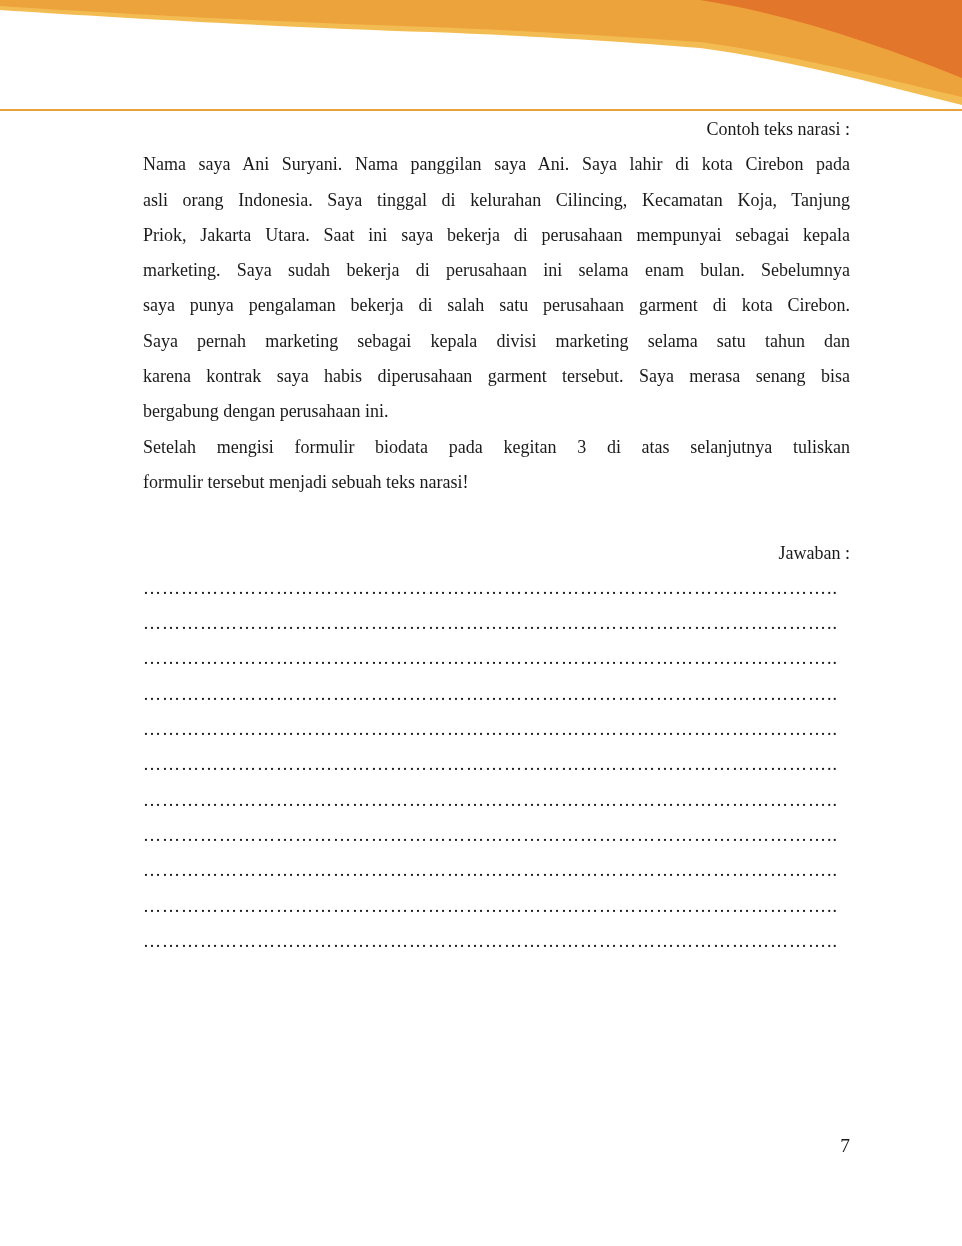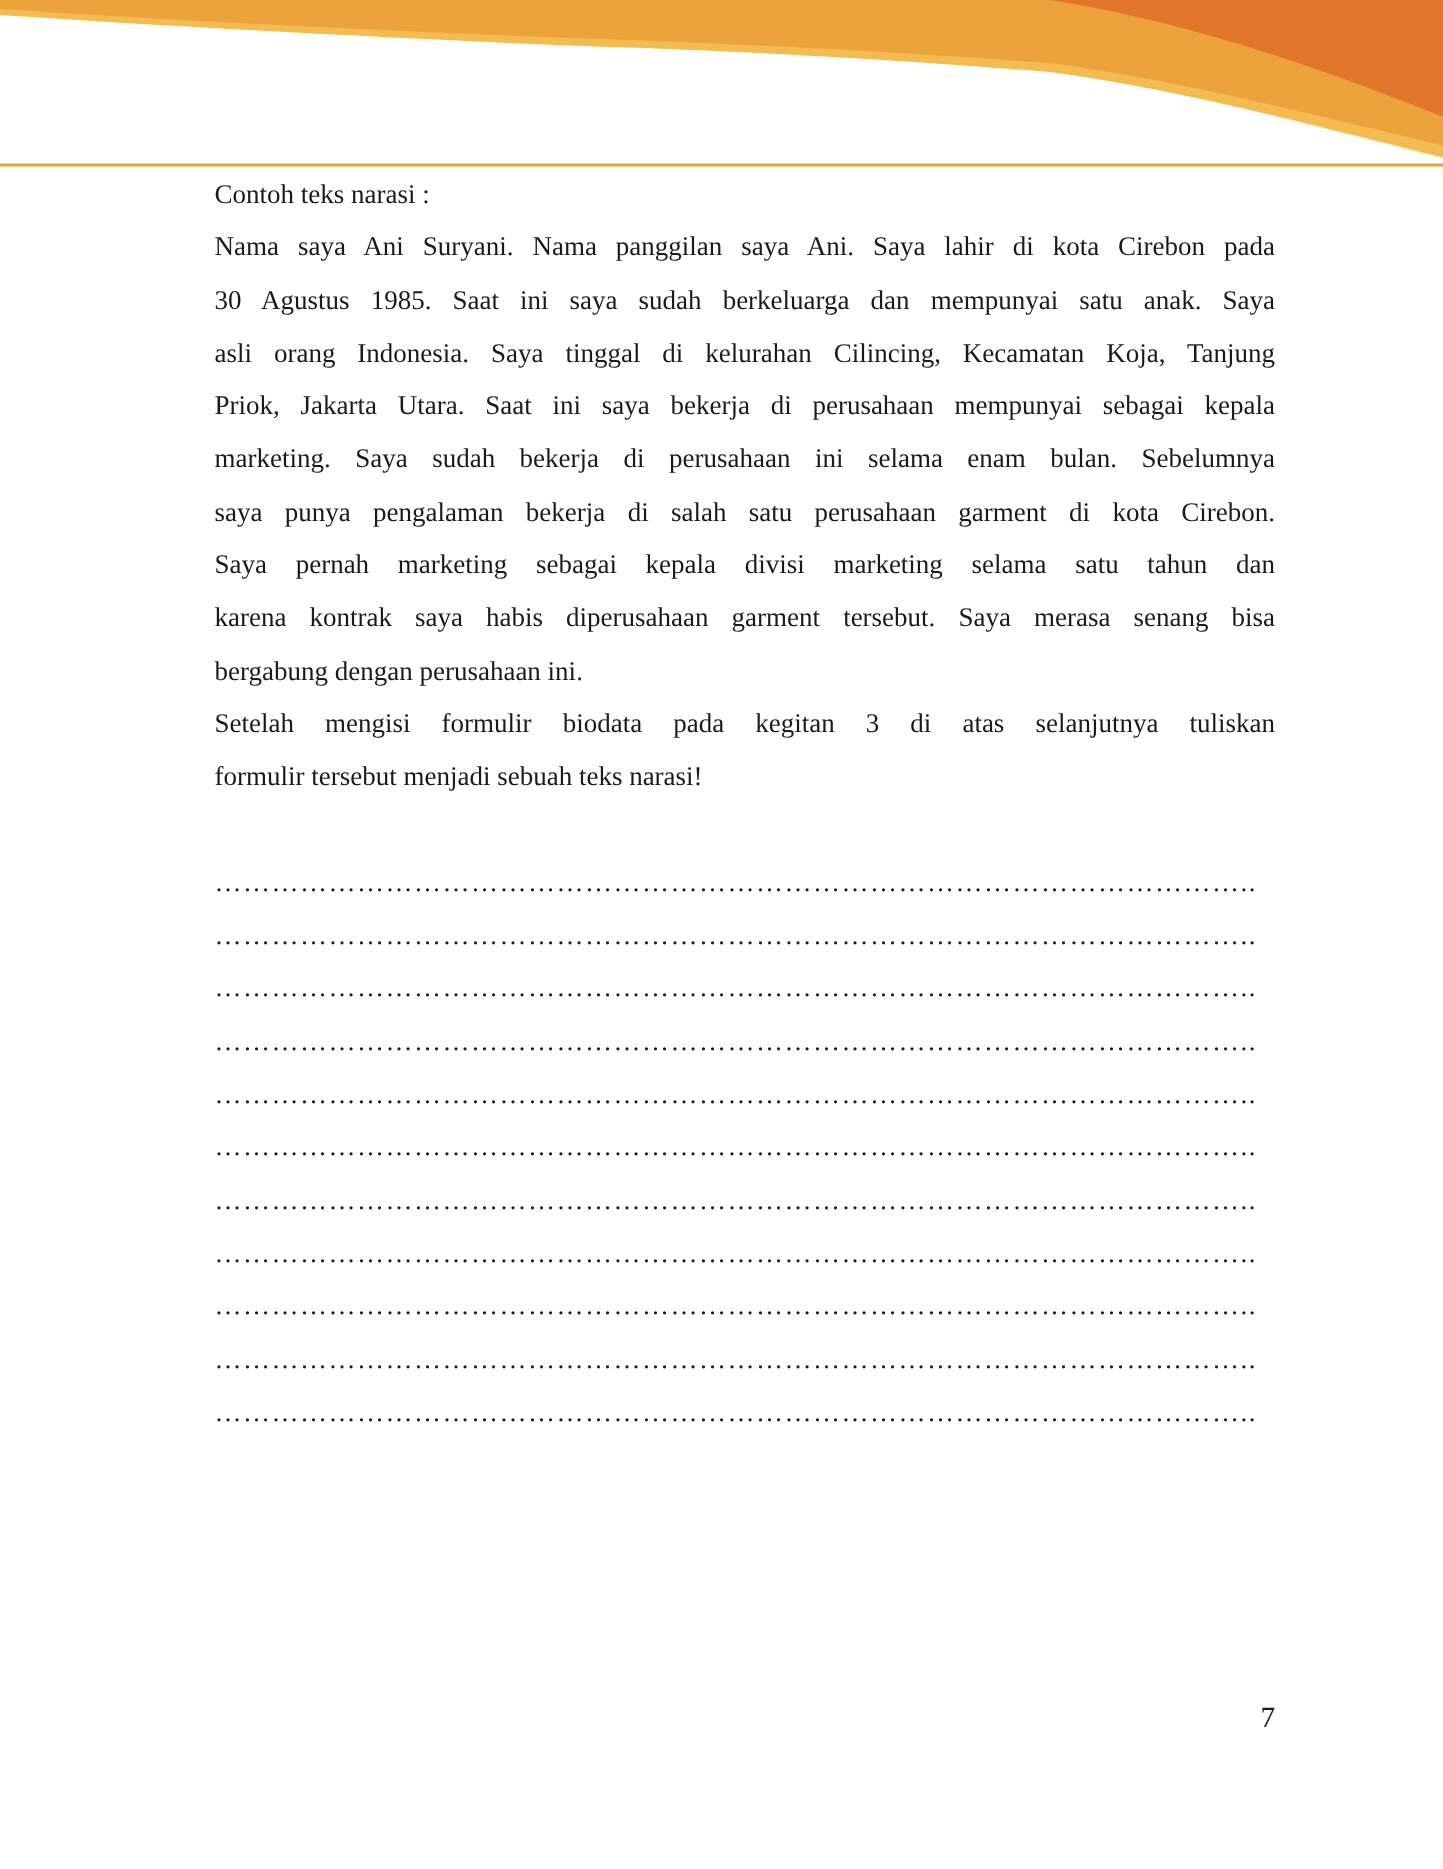--- a/index.html
+++ b/index.html
@@ -8,21 +8,21 @@
     font-family:"Liberation Serif","DejaVu Serif",serif;
     color:#1a1a1a;overflow:hidden;
   }
   .header-art{position:absolute;top:0;left:0;width:962px;height:115px;}
   .header-rule{position:absolute;top:109px;left:0;width:962px;height:2px;background:#e7a23c;}
   .content{
     position:absolute;top:112px;left:143px;width:707px;
     font-size:18px;line-height:35.3px;
   }
   .row{height:35.3px;overflow:hidden;white-space:normal;}
-  .plain{text-align:left;}
+  .plain{text-align:right;}
   .just{text-align:justify;text-align-last:justify;}
   .just-last{text-align:justify;text-align-last:left;}
   .bold{font-weight:400;}
   .dots{white-space:nowrap;overflow:hidden;letter-spacing:1px;}
   .page-number{
     position:absolute;top:1128px;left:143px;width:707px;
     text-align:right;font-size:19.5px;line-height:35px;
   }
 </style>
 </head>
@@ -33,37 +33,37 @@
   <path fill="#eda33b" d="M0,0 H962 V97 C880,78 790,54 700,42 C600,35 530,31 430,27 C300,23 120,14 0,6 Z"></path>
   <path fill="#e2762a" d="M700,0 C790,14 880,45 962,78 L962,0 Z"></path>
 </svg>
 <div class="header-rule"></div>
 
 <div class="content">
   <div class="row plain">Contoh teks narasi :</div>
 
   <div>
     <div class="row just">Nama saya Ani Suryani. Nama panggilan saya Ani. Saya lahir di kota Cirebon pada</div>
-    <div class="row just">30 Agustus 1985. Saat ini saya sudah berkeluarga dan mempunyai satu anak. Saya</div>
     <div class="row just">asli orang Indonesia. Saya tinggal di kelurahan Cilincing, Kecamatan Koja, Tanjung</div>
     <div class="row just">Priok, Jakarta Utara.  Saat ini saya bekerja di perusahaan mempunyai  sebagai kepala</div>
     <div class="row just">marketing. Saya sudah bekerja di perusahaan ini selama enam bulan. Sebelumnya</div>
     <div class="row just">saya punya pengalaman bekerja di salah satu perusahaan garment di kota Cirebon.</div>
     <div class="row just">Saya pernah marketing sebagai kepala divisi marketing selama satu tahun dan</div>
     <div class="row just">karena kontrak saya habis diperusahaan garment tersebut. Saya merasa senang bisa</div>
     <div class="row just-last">bergabung dengan perusahaan ini.</div>
   </div>
 
   <div>
     <div class="row just bold">Setelah mengisi formulir biodata pada kegitan 3 di atas selanjutnya tuliskan</div>
     <div class="row just-last bold">formulir tersebut menjadi sebuah teks narasi!</div>
   </div>
 
   <div class="row"></div>
 
+  <div class="row plain">Jawaban :</div>
 
   <div>
     <div class="row dots">………………………………………………………………………………………………..</div>
     <div class="row dots">………………………………………………………………………………………………..</div>
     <div class="row dots">………………………………………………………………………………………………..</div>
     <div class="row dots">………………………………………………………………………………………………..</div>
     <div class="row dots">………………………………………………………………………………………………..</div>
     <div class="row dots">………………………………………………………………………………………………..</div>
     <div class="row dots">………………………………………………………………………………………………..</div>
     <div class="row dots">………………………………………………………………………………………………..</div>

